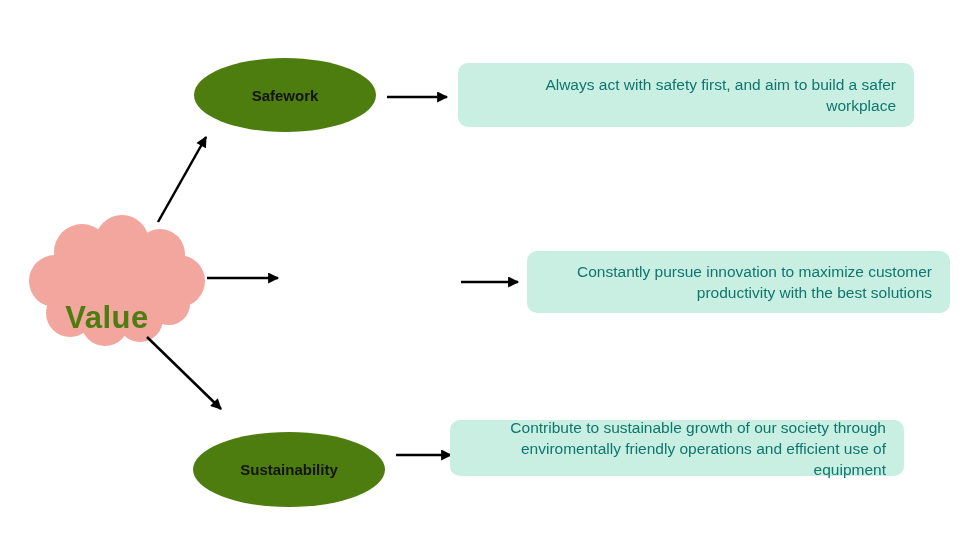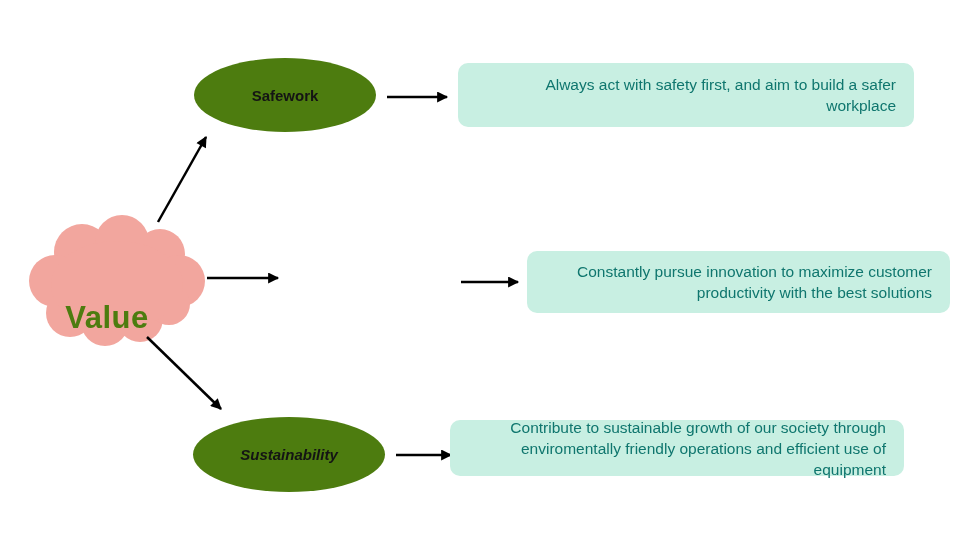--- a/index.html
+++ b/index.html
@@ -41,21 +41,21 @@
     border-radius: 50%;
     display: flex;
     align-items: center;
     justify-content: center;
     color: #141414;
     font-size: 15px;
     font-weight: bold;
   }
   .ellipse.safework      { left: 194px; top: 58px;  width: 182px; height: 74px; }
   .ellipse.productivity  { left: 285px; top: 239px; width: 172px; height: 78px; }
-  .ellipse.sustainability{ left: 193px; top: 417px; width: 192px; height: 75px; font-style: italic; }
+  .ellipse.sustainability{ left: 193px; top: 432px; width: 192px; height: 75px; }
   .desc-box {
     position: absolute;
     background: #c8efe2;
     border-radius: 10px;
     display: flex;
     align-items: center;
     justify-content: center;
     text-align: right;
     color: #0f766e;
     font-size: 15.5px;

